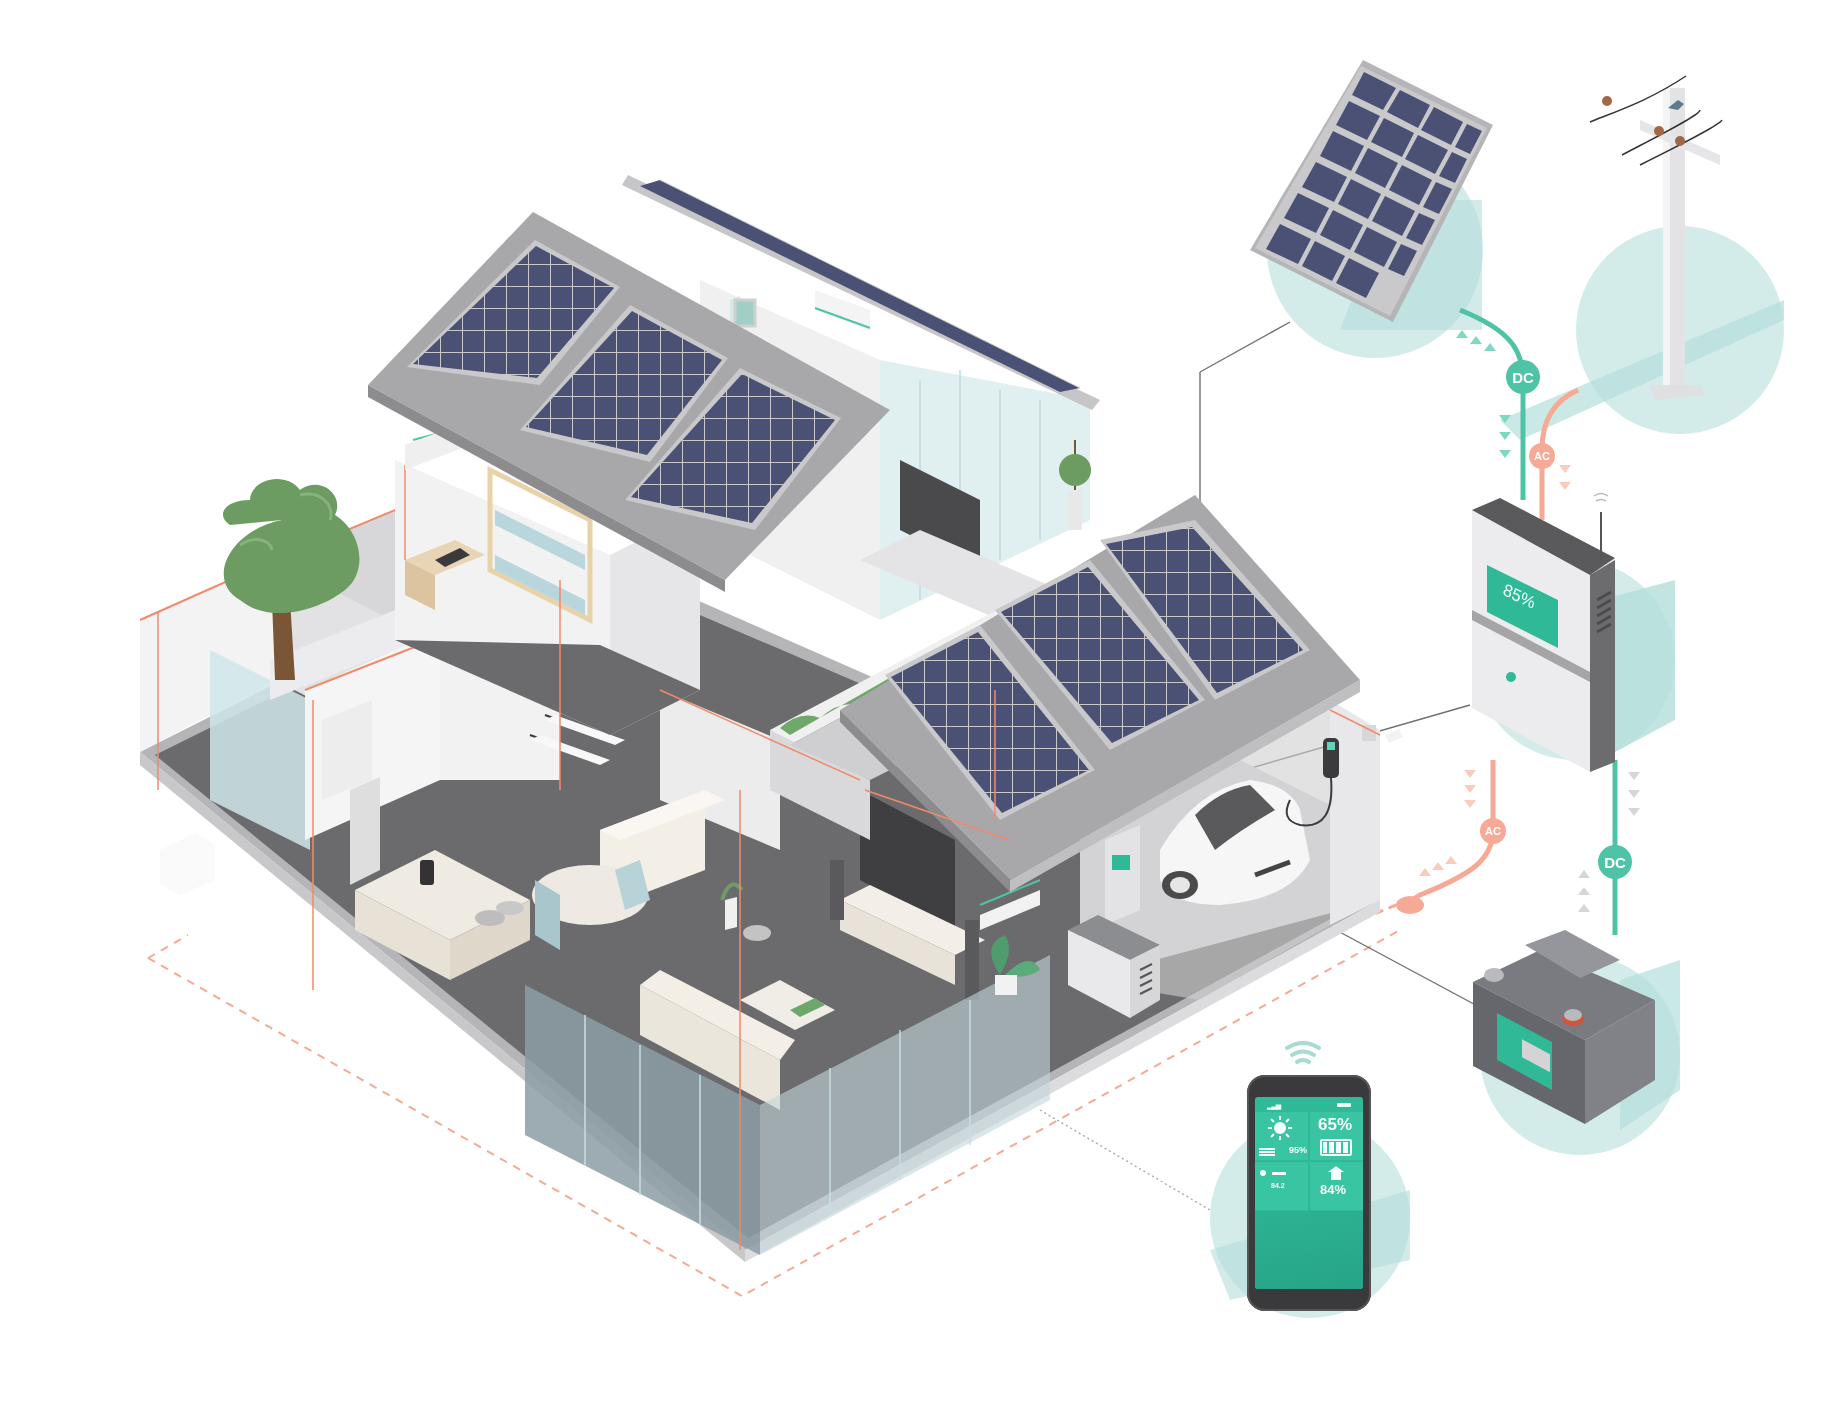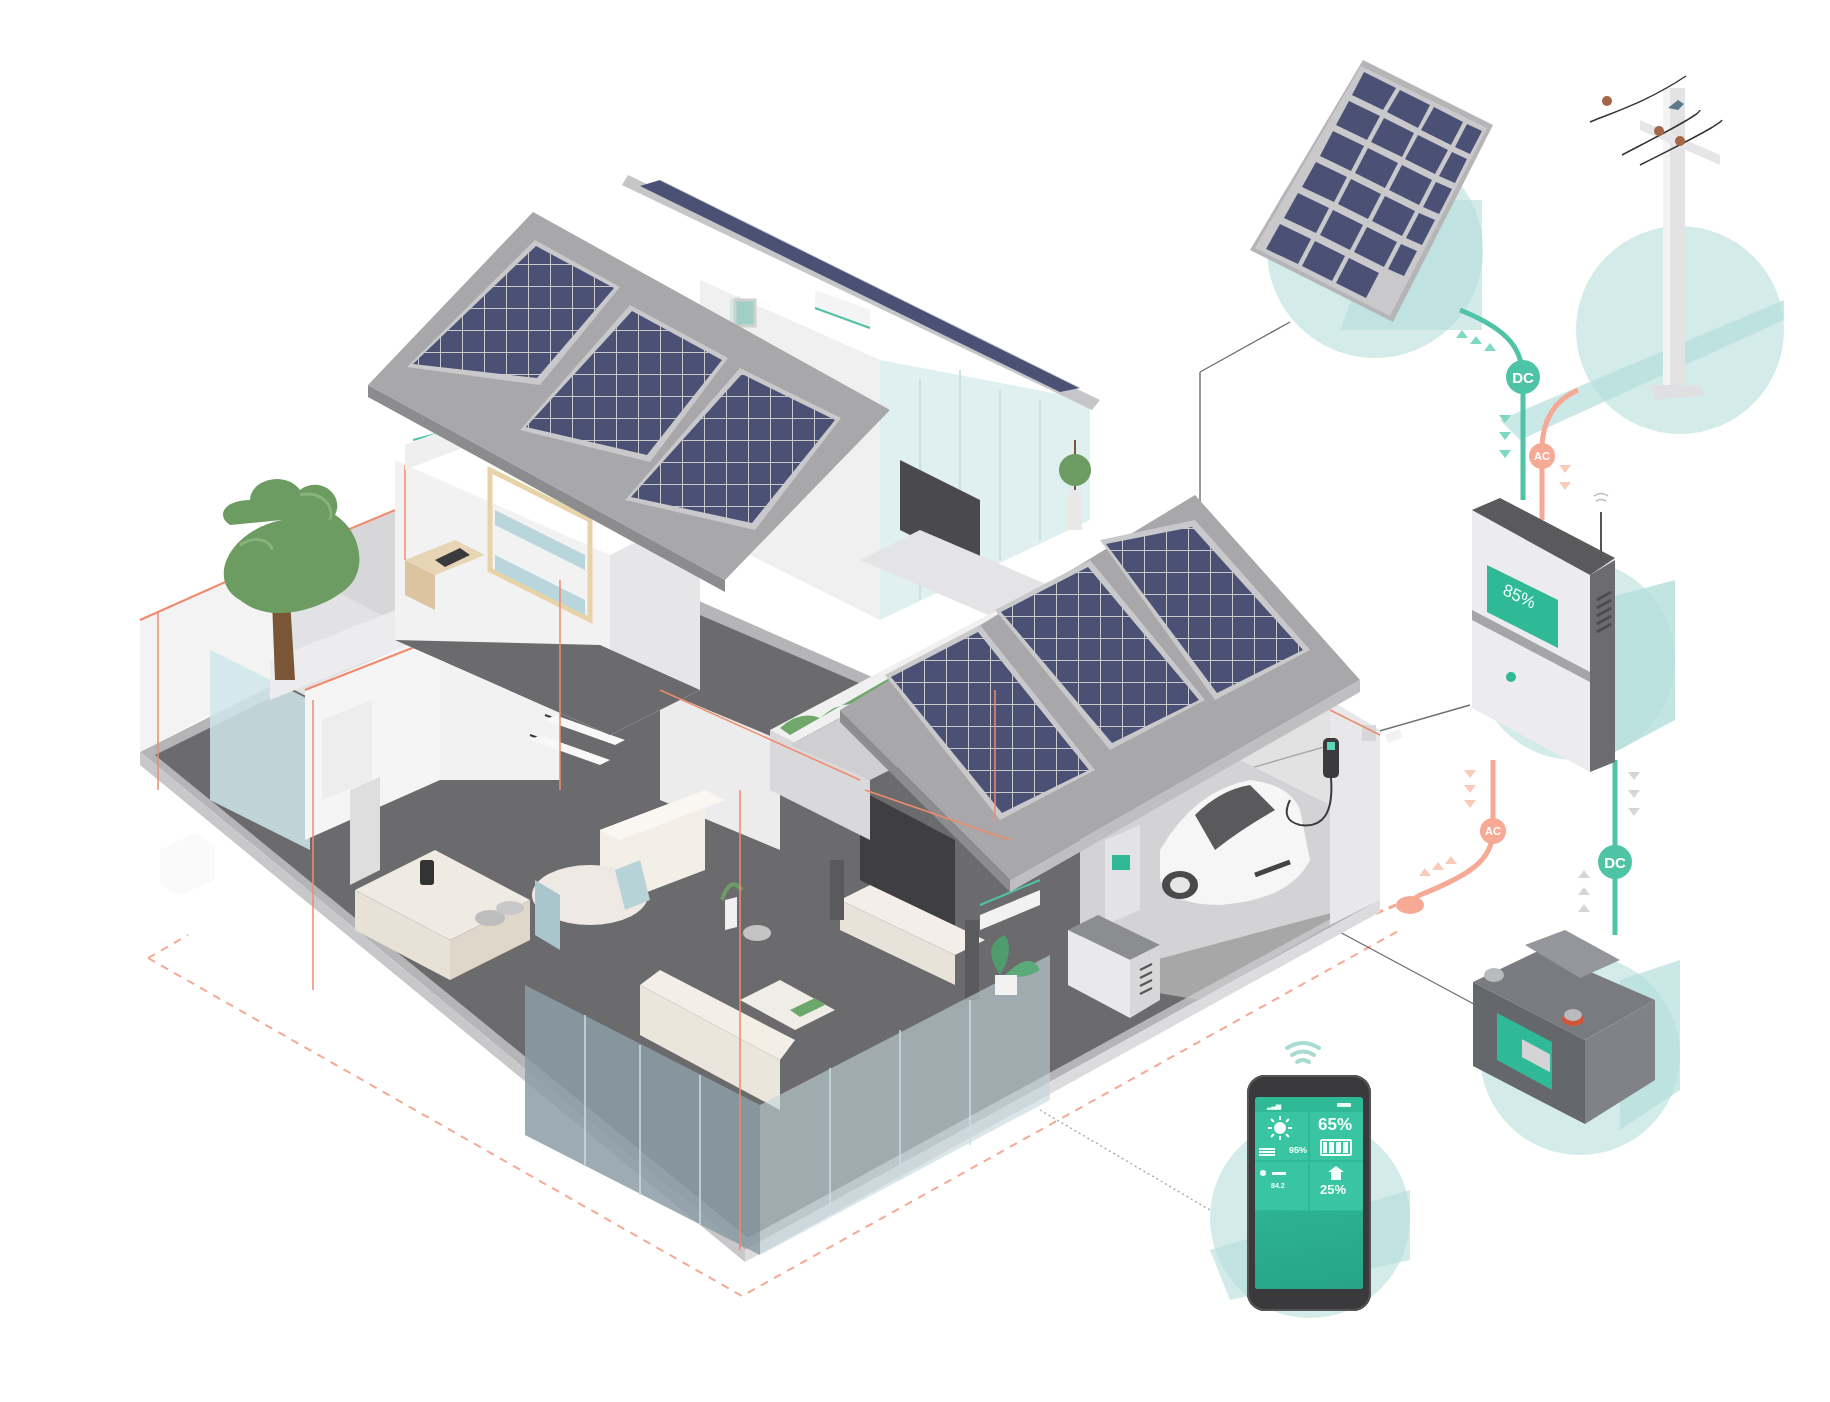--- a/index.html
+++ b/index.html
@@ -467,20 +467,20 @@
     <div class="tile t3">
       <span style="position:absolute;left:5px;top:8px;width:6px;height:6px;border-radius:50%;background:#f3fffb;"></span>
       <span style="position:absolute;left:17px;top:10px;width:14px;height:3px;background:#f3fffb;"></span>
       <span class="small" style="left:16px; top:20px; font-size:7px;">84.2</span>
     </div>
 
     <div class="tile t4">
       <svg width="16" height="14" viewBox="0 0 16 14" style="position:absolute;left:18px;top:4px;">
         <path d="M8 0 L16 6 L13 6 L13 14 L3 14 L3 6 L0 6 Z" fill="#f3fffb"></path>
       </svg>
-      <span class="big" style="left:10px; top:20px; font-size:13px;">25%</span>
+      <span class="big" style="left:10px; top:20px; font-size:13px;">84%</span>
     </div>
 
     <div class="wave"></div>
   </div>
 </div>
 
 </div>
 
 </body></html>

